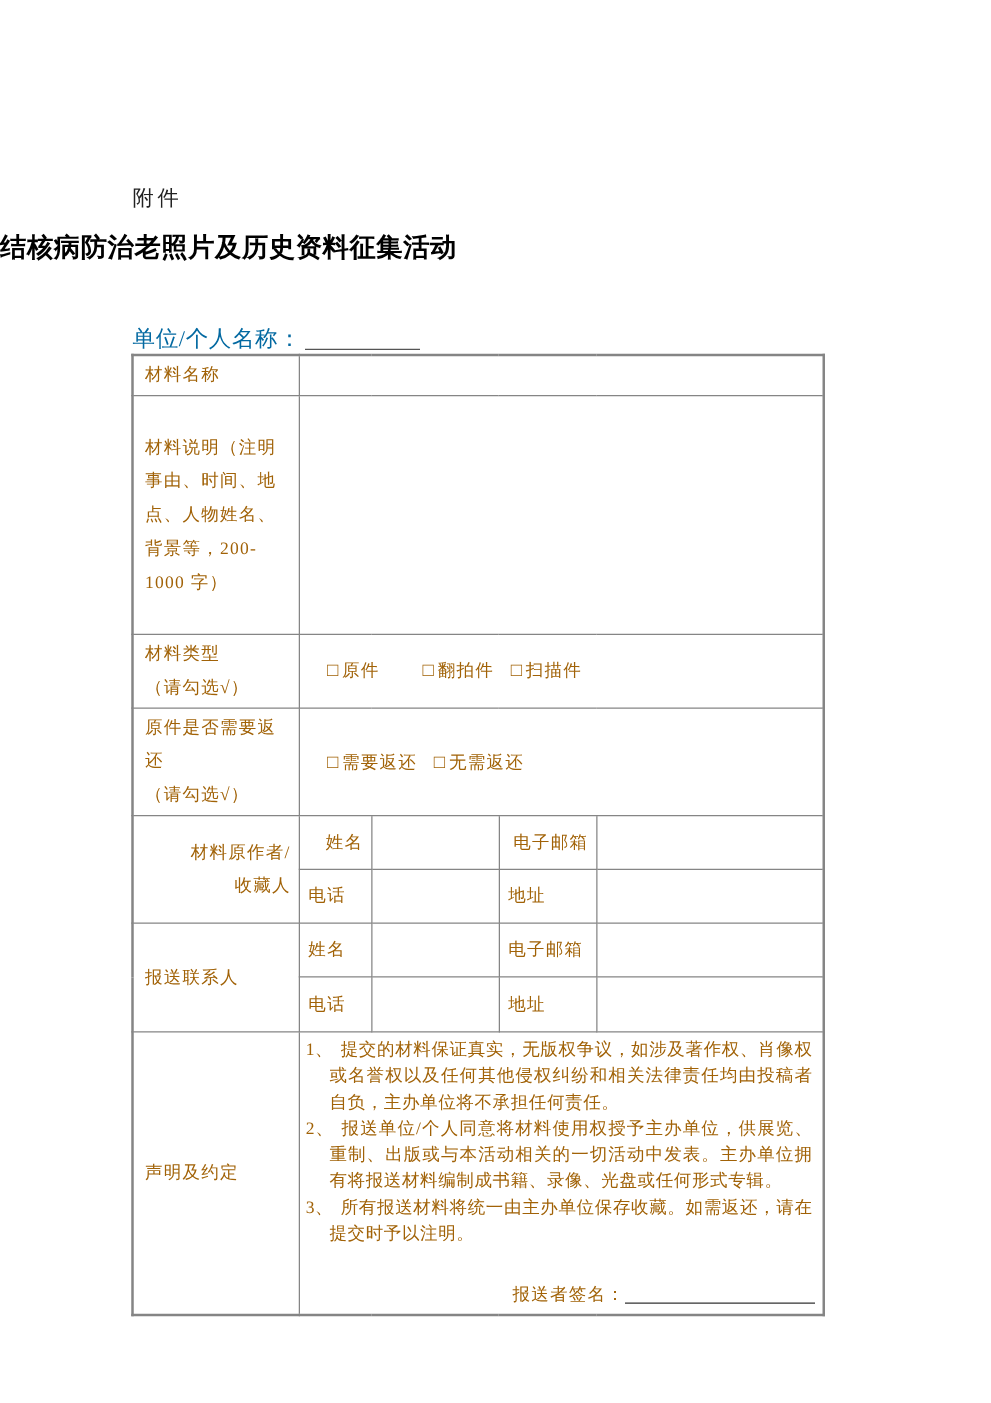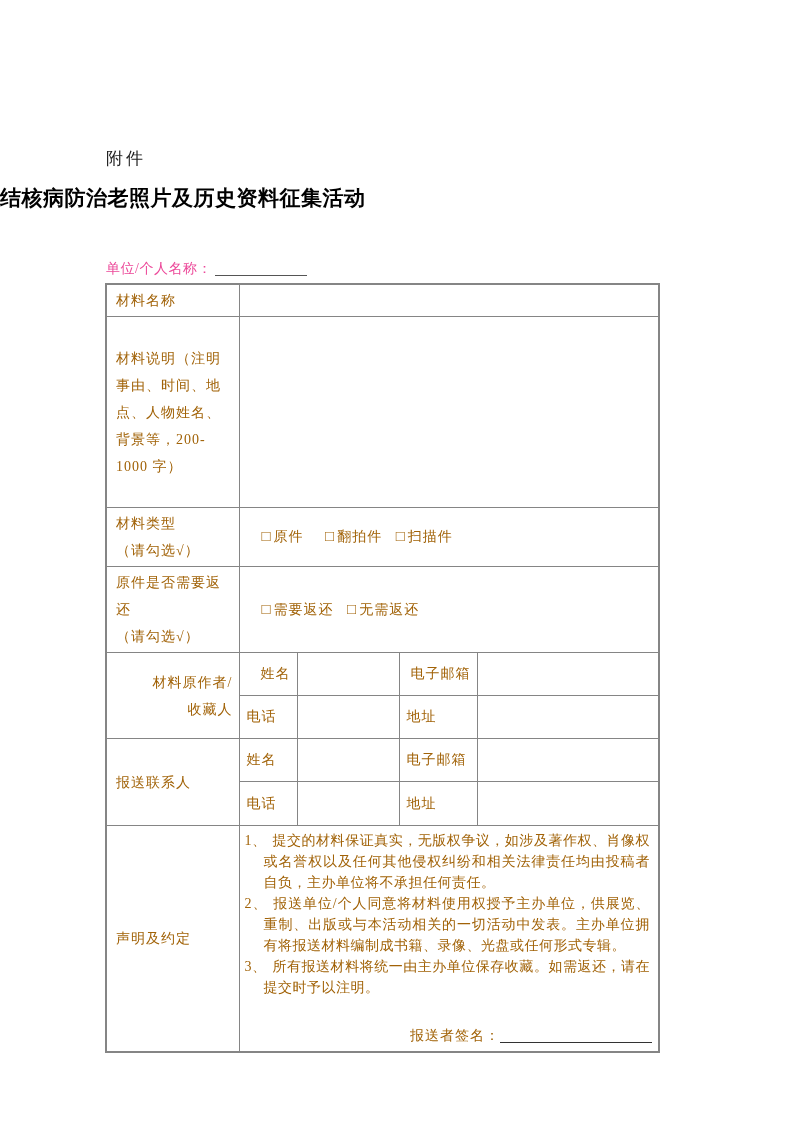--- a/index.html
+++ b/index.html
@@ -30,23 +30,23 @@
     font-family:"Liberation Sans", sans-serif;
     font-weight:700;
     color:#000;
   }
   .title1 { top:184px; font-size:21px; letter-spacing:0.5px; }
   .title2 { top:228px; font-size:21px; letter-spacing:0.5px; }
   .org-line {
     position:absolute;
     left:106px;
     top:259px;
-    font-size:14px;
+    font-size:18px;
     letter-spacing:0.5px;
-    color:#ec4899;
+    color:#0369a1;
   }
   .org-blank {
     display:inline-block;
     width:92px;
     height:16px;
     border-bottom:1px solid #555;
     margin-left:3px;
     vertical-align:-3px;
   }
   table.form {
@@ -76,21 +76,21 @@
   tr.r8 { height:44px; }
   tr.r9 { height:226px; }
   td.label-cell {
     padding-left:9px;
     padding-right:6px;
     line-height:27px;
     letter-spacing:1px;
   }
   td.opts-cell { padding-left:22px; letter-spacing:1px; }
   .opt { white-space:nowrap; margin-right:9px; }
-  .opt-wide { margin-right:17px; }
+  .opt-wide { margin-right:30px; }
   .checkbox { font-size:15px; margin-right:2px; }
   td.sub-label { padding-left:7px; letter-spacing:1px; }
   td.value-cell { background:#ffffff; }
   td.decl-cell {
     vertical-align:top;
     padding:4px 8px 4px 5px;
     position:relative;
   }
   .decl-item {
     padding-left:19px;

